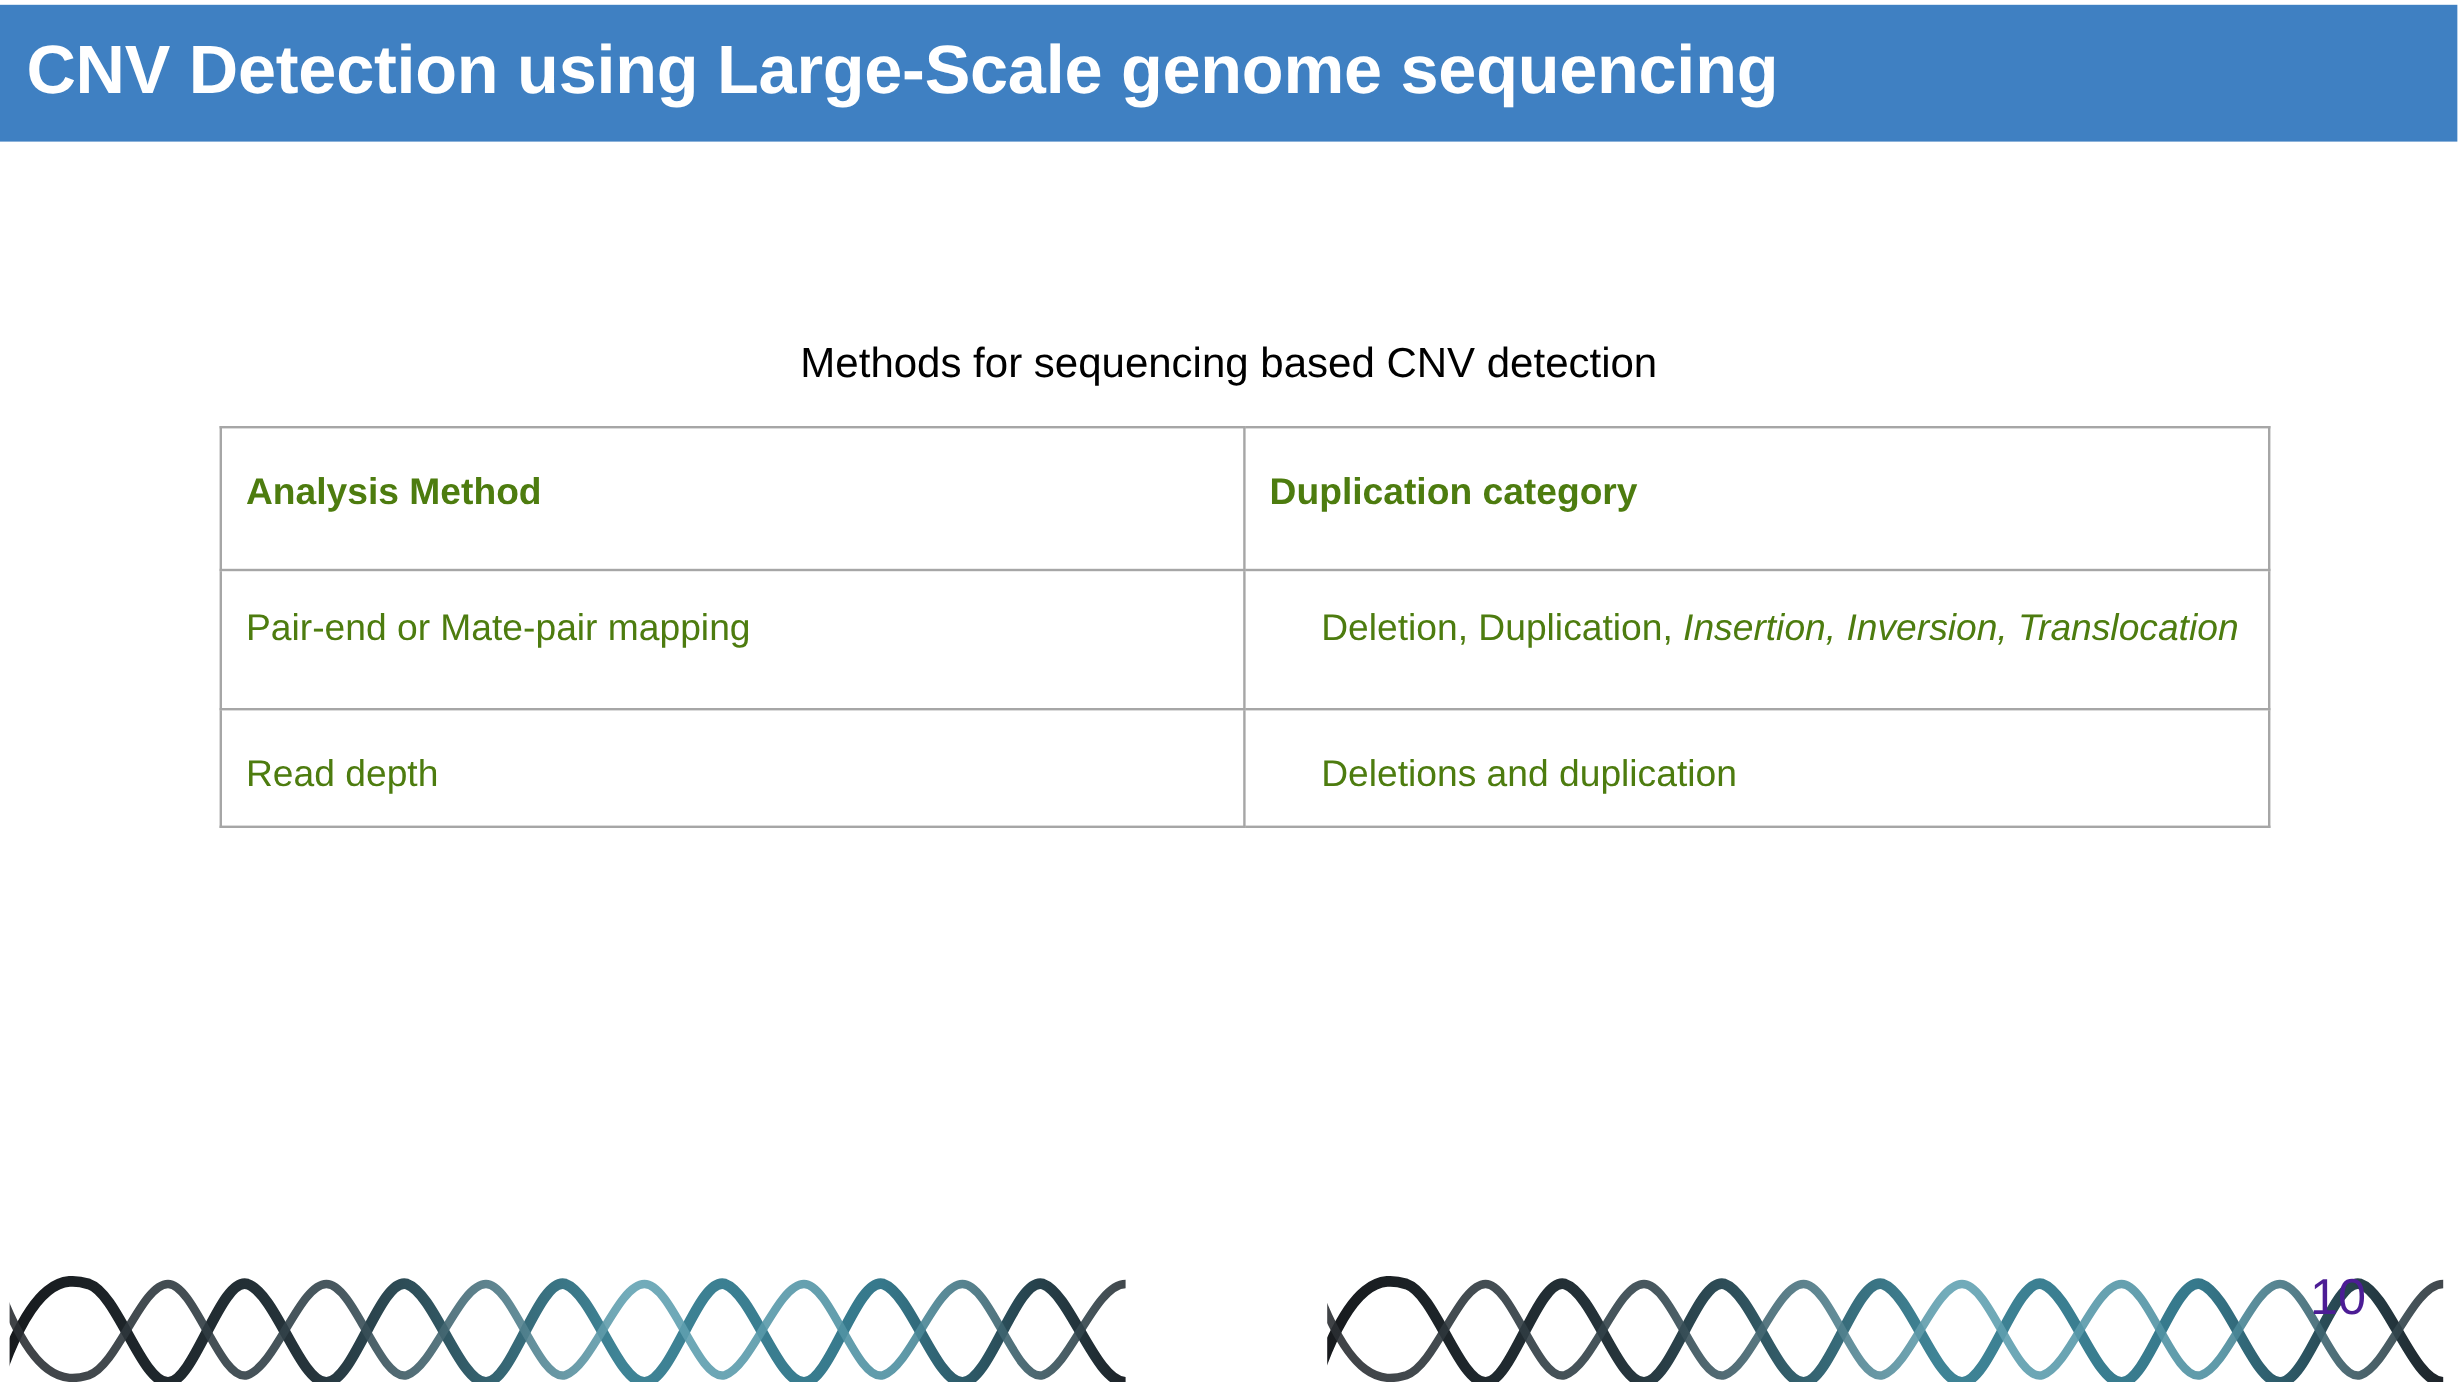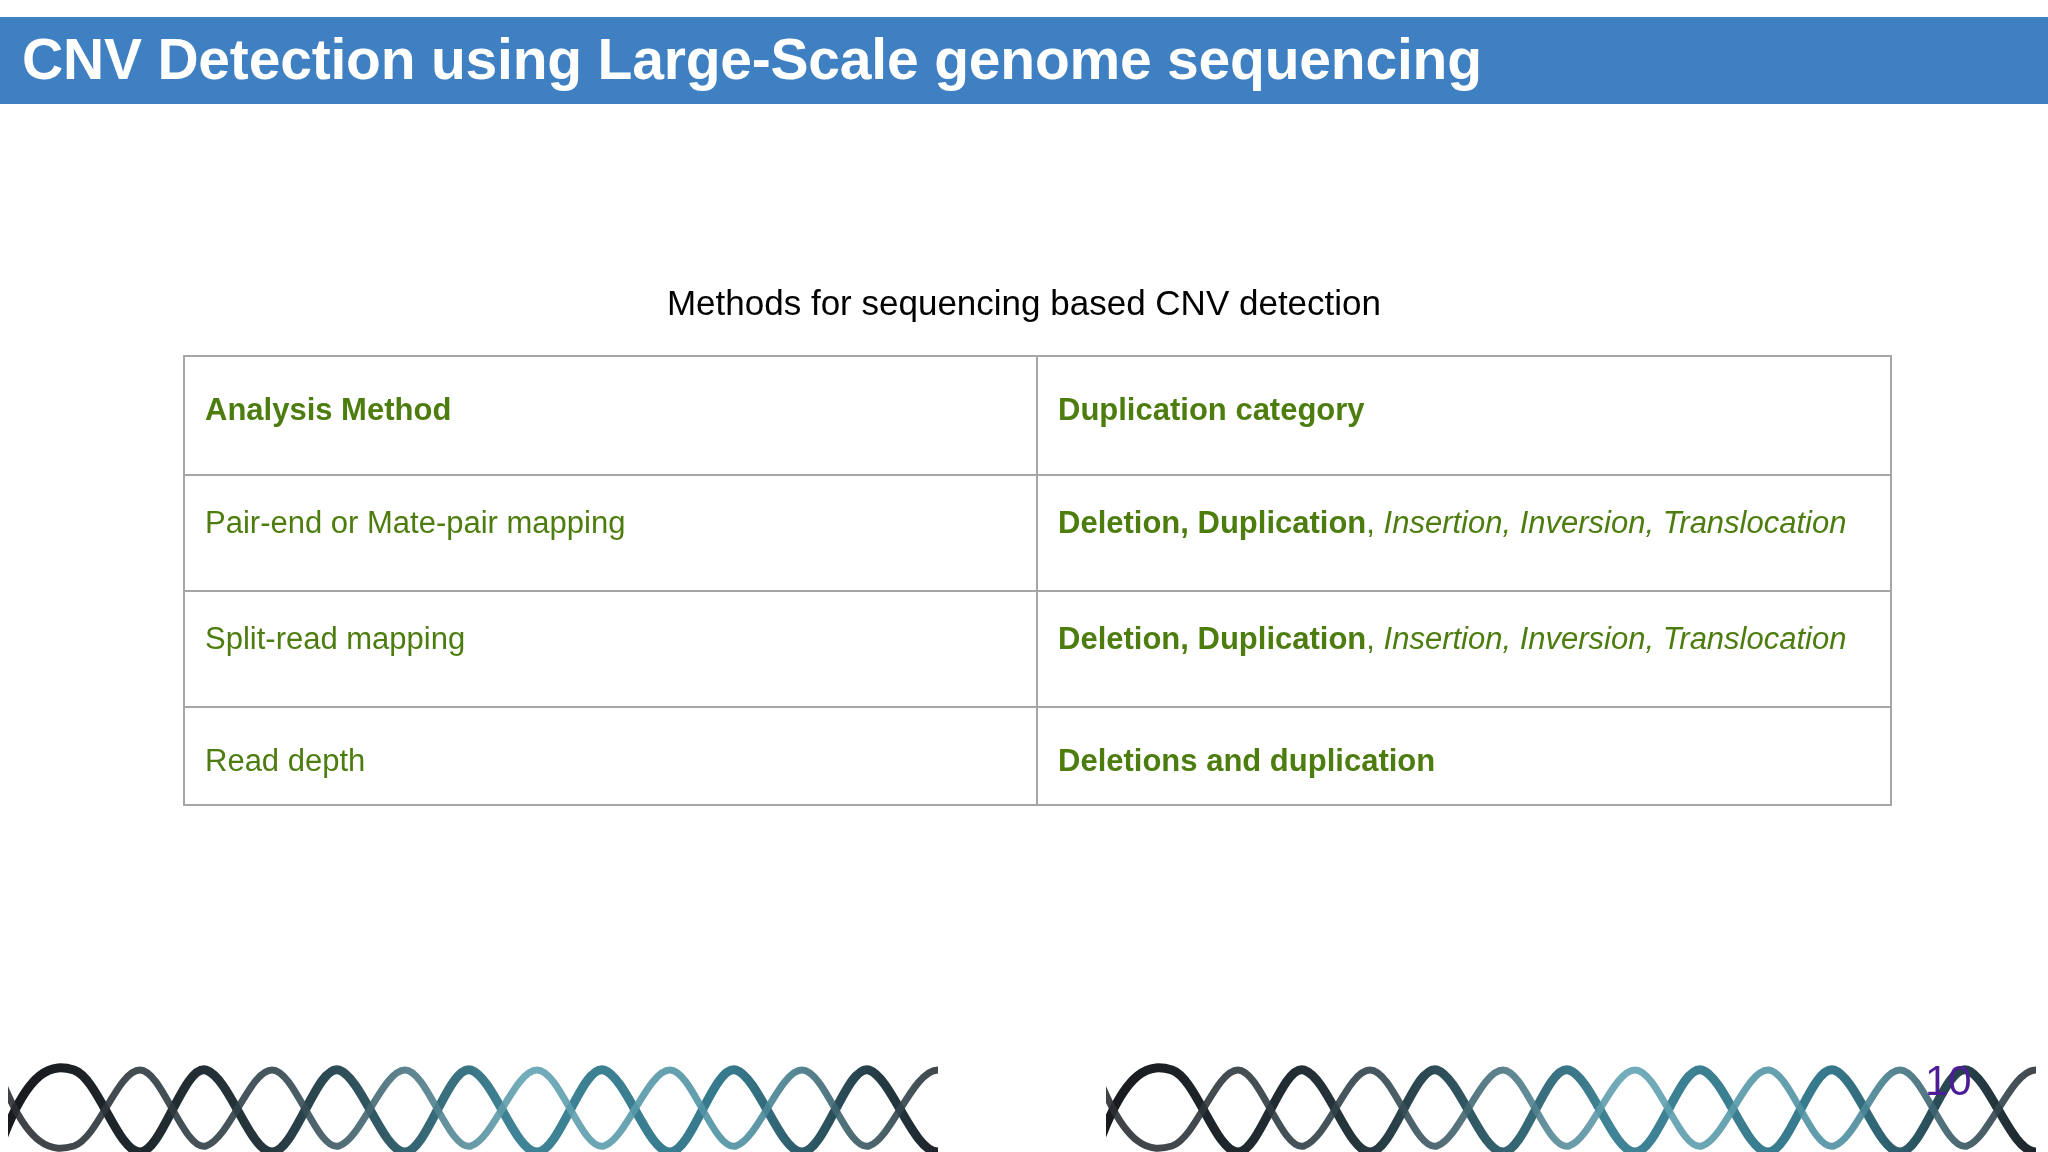--- a/index.html
+++ b/index.html
@@ -13,23 +13,23 @@
     position: relative;
     overflow: hidden;
     font-family: "Liberation Sans", sans-serif;
     -webkit-font-smoothing: antialiased;
   }
 
   
   #title-banner {
     position: absolute;
     left: 0;
-    top: 17px;
+    top: 4px;
     width: 2048px;
-    height: 87px;
+    height: 114px;
     background: #3f80c2;
   }
   #title-text {
     position: absolute;
     left: 22px;
     top: 50%;
     transform: translateY(-52%);
     color: #ffffff;
     font-size: 57px;
     font-weight: bold;
@@ -78,21 +78,21 @@
   }
   .hdr-cell .cell-inner { padding-top: 22px; }
 
   .row-tall { height: 116px; }
   .row-tall .cell-inner { padding-top: 16px; }
 
   .row-short { height: 98px; }
   .row-short .cell-inner { padding-top: 22px; }
 
   .cell-inner { display: block; }
-  .b { font-weight: bold; }
+  .b { font-weight: normal; margin-left: 43px; }
   .i { font-style: italic; }
 
   
   .dna-strip {
     position: absolute;
     bottom: 0;
     height: 118px;
   }
   #dna-left  { left: 8px;    width: 930px; }
   #dna-right { left: 1106px; width: 930px; }
@@ -134,28 +134,20 @@
 
     <tr class="row-tall">
       <td>
         <span class="cell-inner">Pair-end or Mate-pair mapping</span>
       </td>
       <td>
         <span class="cell-inner"><span class="b">Deletion, Duplication</span><span>, </span><span class="i">Insertion, Inversion, Translocation</span></span>
       </td>
     </tr>
 
-    <tr class="row-tall">
-      <td>
-        <span class="cell-inner">Split-read mapping</span>
-      </td>
-      <td>
-        <span class="cell-inner"><span class="b">Deletion, Duplication</span><span>, </span><span class="i">Insertion, Inversion, Translocation</span></span>
-      </td>
-    </tr>
 
     <tr class="row-short">
       <td>
         <span class="cell-inner">Read depth</span>
       </td>
       <td>
         <span class="cell-inner"><span class="b">Deletions and duplication</span><span></span><span class="i"></span></span>
       </td>
     </tr>
   </tbody>

